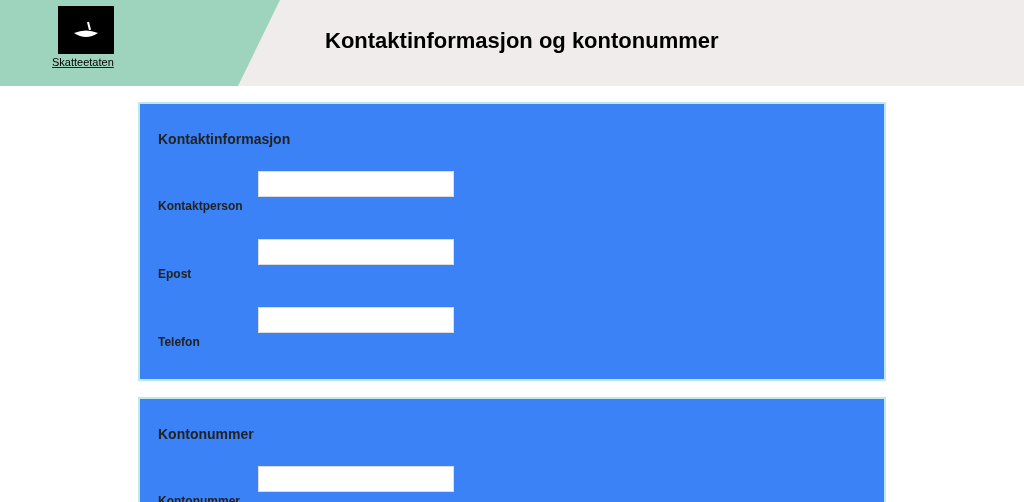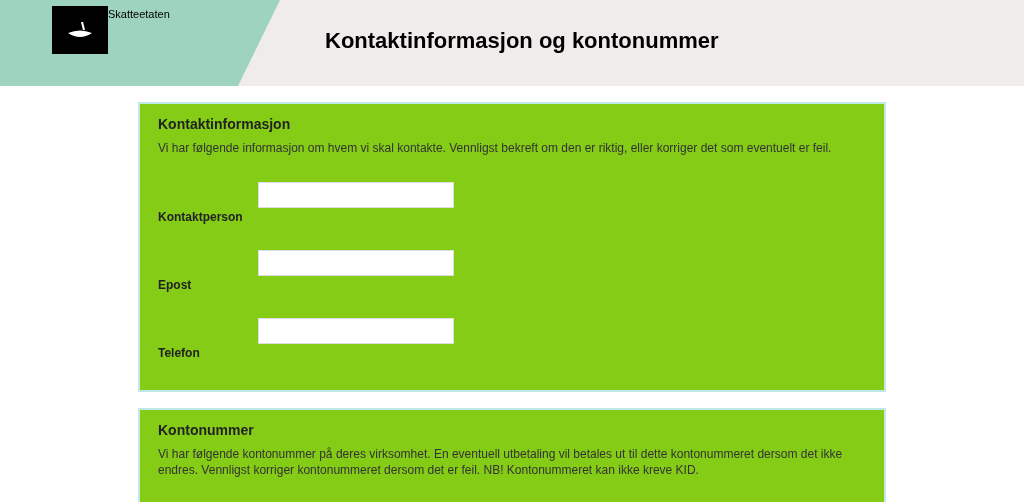--- a/index.html
+++ b/index.html
@@ -1,25 +1,25 @@
 <!DOCTYPE html>
 <html><head>
   <meta charset="utf-8">
   <style>
     * { box-sizing: border-box; margin: 0; padding: 0; }
     body { font-family: Arial, Helvetica, sans-serif; font-size: 13px; color: #222; background: #fff; width: 1024px; }
     .header-area { position: relative; height: 86px; width: 100%; }
     .header-bg-light { position: absolute; left: 0; right: 0; top: 0; height: 86px; background: #f1ecec; }
     .header-bg-green { position: absolute; left: 0; top: 0; width: 280px; height: 86px; background: #9ed4bd; clip-path: polygon(0 0, 100% 0, 85% 100%, 0 100%); }
-    .logo-block { position: absolute; left: 52px; top: 6px; display: flex; flex-direction: row; align-items: flex-start; }
+    .logo-block { position: absolute; left: 52px; top: 6px; display: flex; flex-direction: column; align-items: flex-end; text-decoration: underline; }
     .logo-box { width: 56px; height: 48px; background: #000; display: flex; align-items: center; justify-content: center; }
     .logo-name { font-size: 11px; margin-top: 2px; color: #000; }
     .page-title { position: absolute; left: 325px; top: 28px; font-size: 22px; font-weight: bold; color: #000; }
     .main { width: 1024px; padding: 16px 0 24px 0; }
-    .card { width: 748px; margin: 0 auto 16px auto; border: 2px solid #bfe9e6; padding: 12px 18px 20px 18px; background: #84cc16; }
+    .card { width: 748px; margin: 0 auto 16px auto; border: 2px solid #bfe9e6; padding: 27px 18px 20px 18px; background: #3b82f6; }
     .card h3 { font-size: 14px; font-weight: bold; margin-bottom: 8px; color: #222; }
     .card p { font-size: 12px; color: #333; margin-bottom: 10px; line-height: 1.35; }
     .form-row { display: flex; align-items: center; margin-bottom: 10px; }
     .form-row label { width: 100px; font-size: 12px; font-weight: bold; color: #222; margin-top: 44px; }
     .form-row input { width: 196px; height: 26px; border: 1px solid #ddd; padding: 2px 6px; font-size: 12px; }
   </style>
 </head>
 <body>
 
 <div class="header-area">
@@ -34,41 +34,39 @@
     </div>
     <div class="logo-name">Skatteetaten</div>
   </div>
   <div class="page-title">Kontaktinformasjon og kontonummer</div>
 </div>
 
 <div class="main">
 
   <div class="card">
     <h3>Kontaktinformasjon</h3>
-    <p>Vi har følgende informasjon om hvem vi skal kontakte. Vennligst bekreft om den er riktig, eller korriger det som eventuelt er feil.</p>
 
     <div class="form-row">
       <label>Kontaktperson</label>
       <input type="text" value="" style="">
     </div>
 
     <div class="form-row">
       <label>Epost</label>
       <input type="text" value="" style="">
     </div>
 
     <div class="form-row">
       <label>Telefon</label>
       <input type="text" value="" style="">
     </div>
   </div>
 
   <div class="card">
     <h3>Kontonummer</h3>
-    <p>Vi har følgende kontonummer på deres virksomhet. En eventuell utbetaling vil betales ut til dette kontonummeret dersom det ikke endres. Vennligst korriger kontonummeret dersom det er feil. NB! Kontonummeret kan ikke kreve KID.</p>
 
     <div class="form-row">
       <label>Kontonummer</label>
       <input type="text" value="" style="">
     </div>
   </div>
 
 </div>
 
 </body></html>

